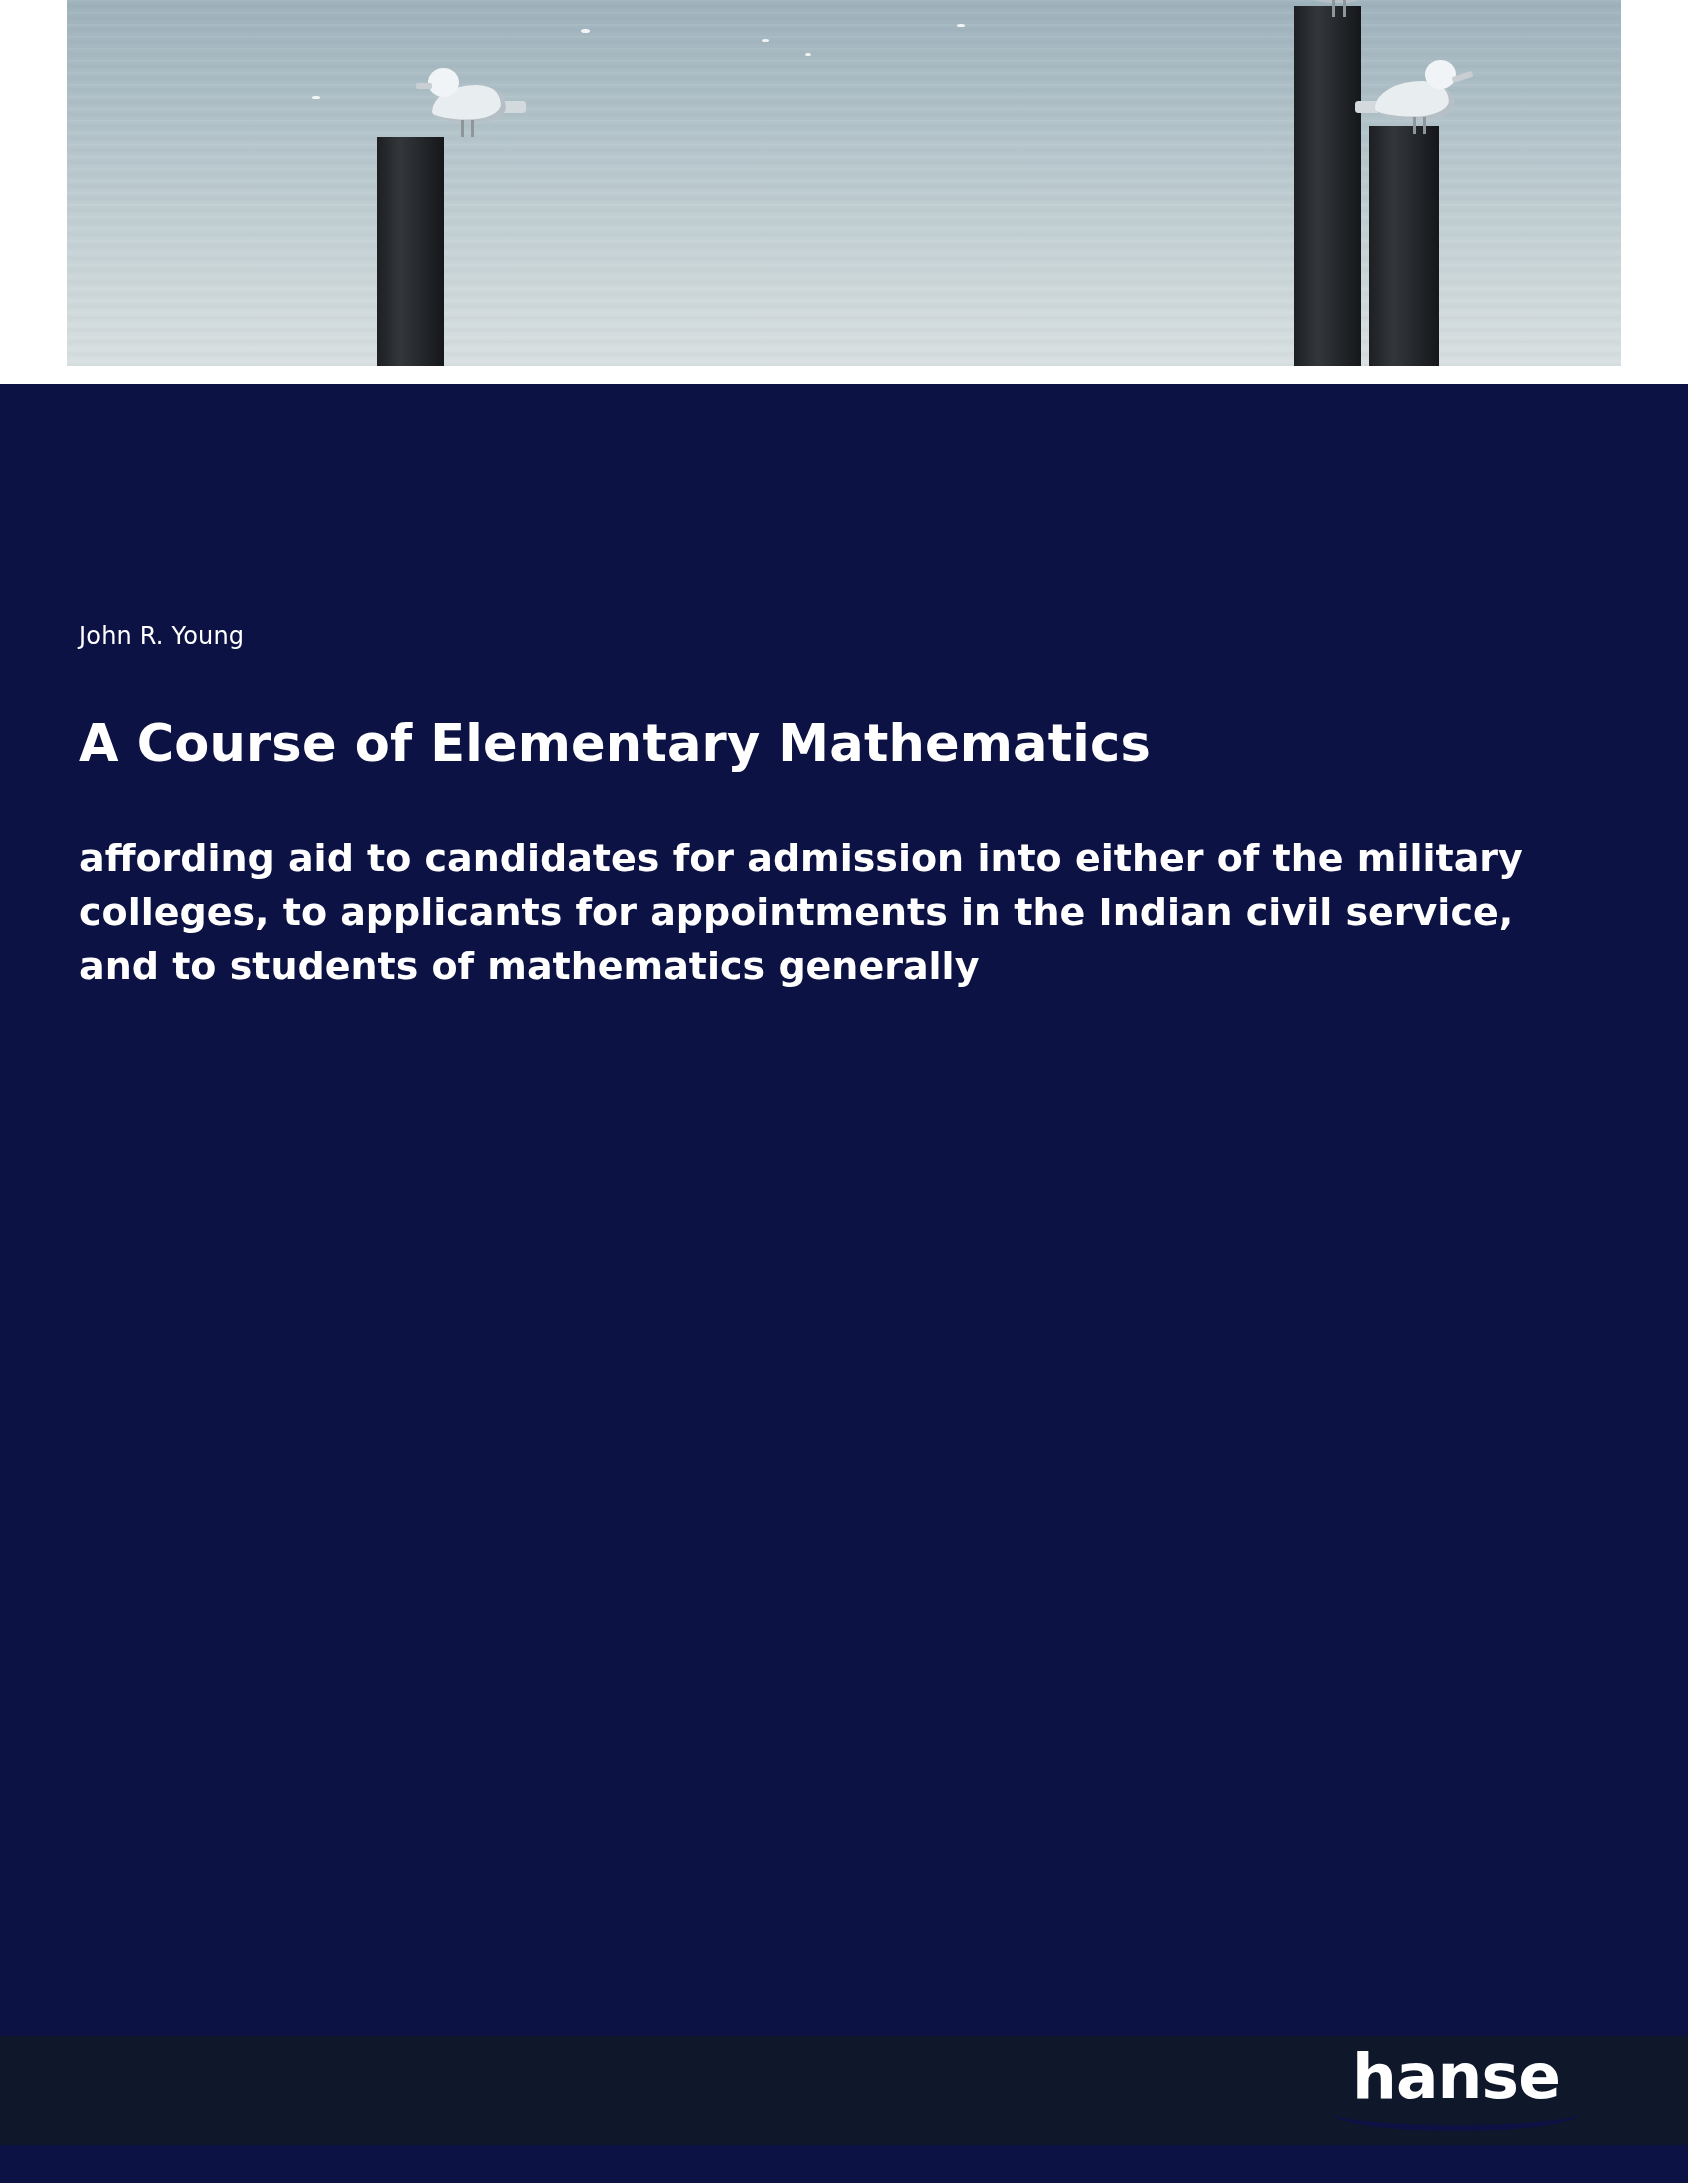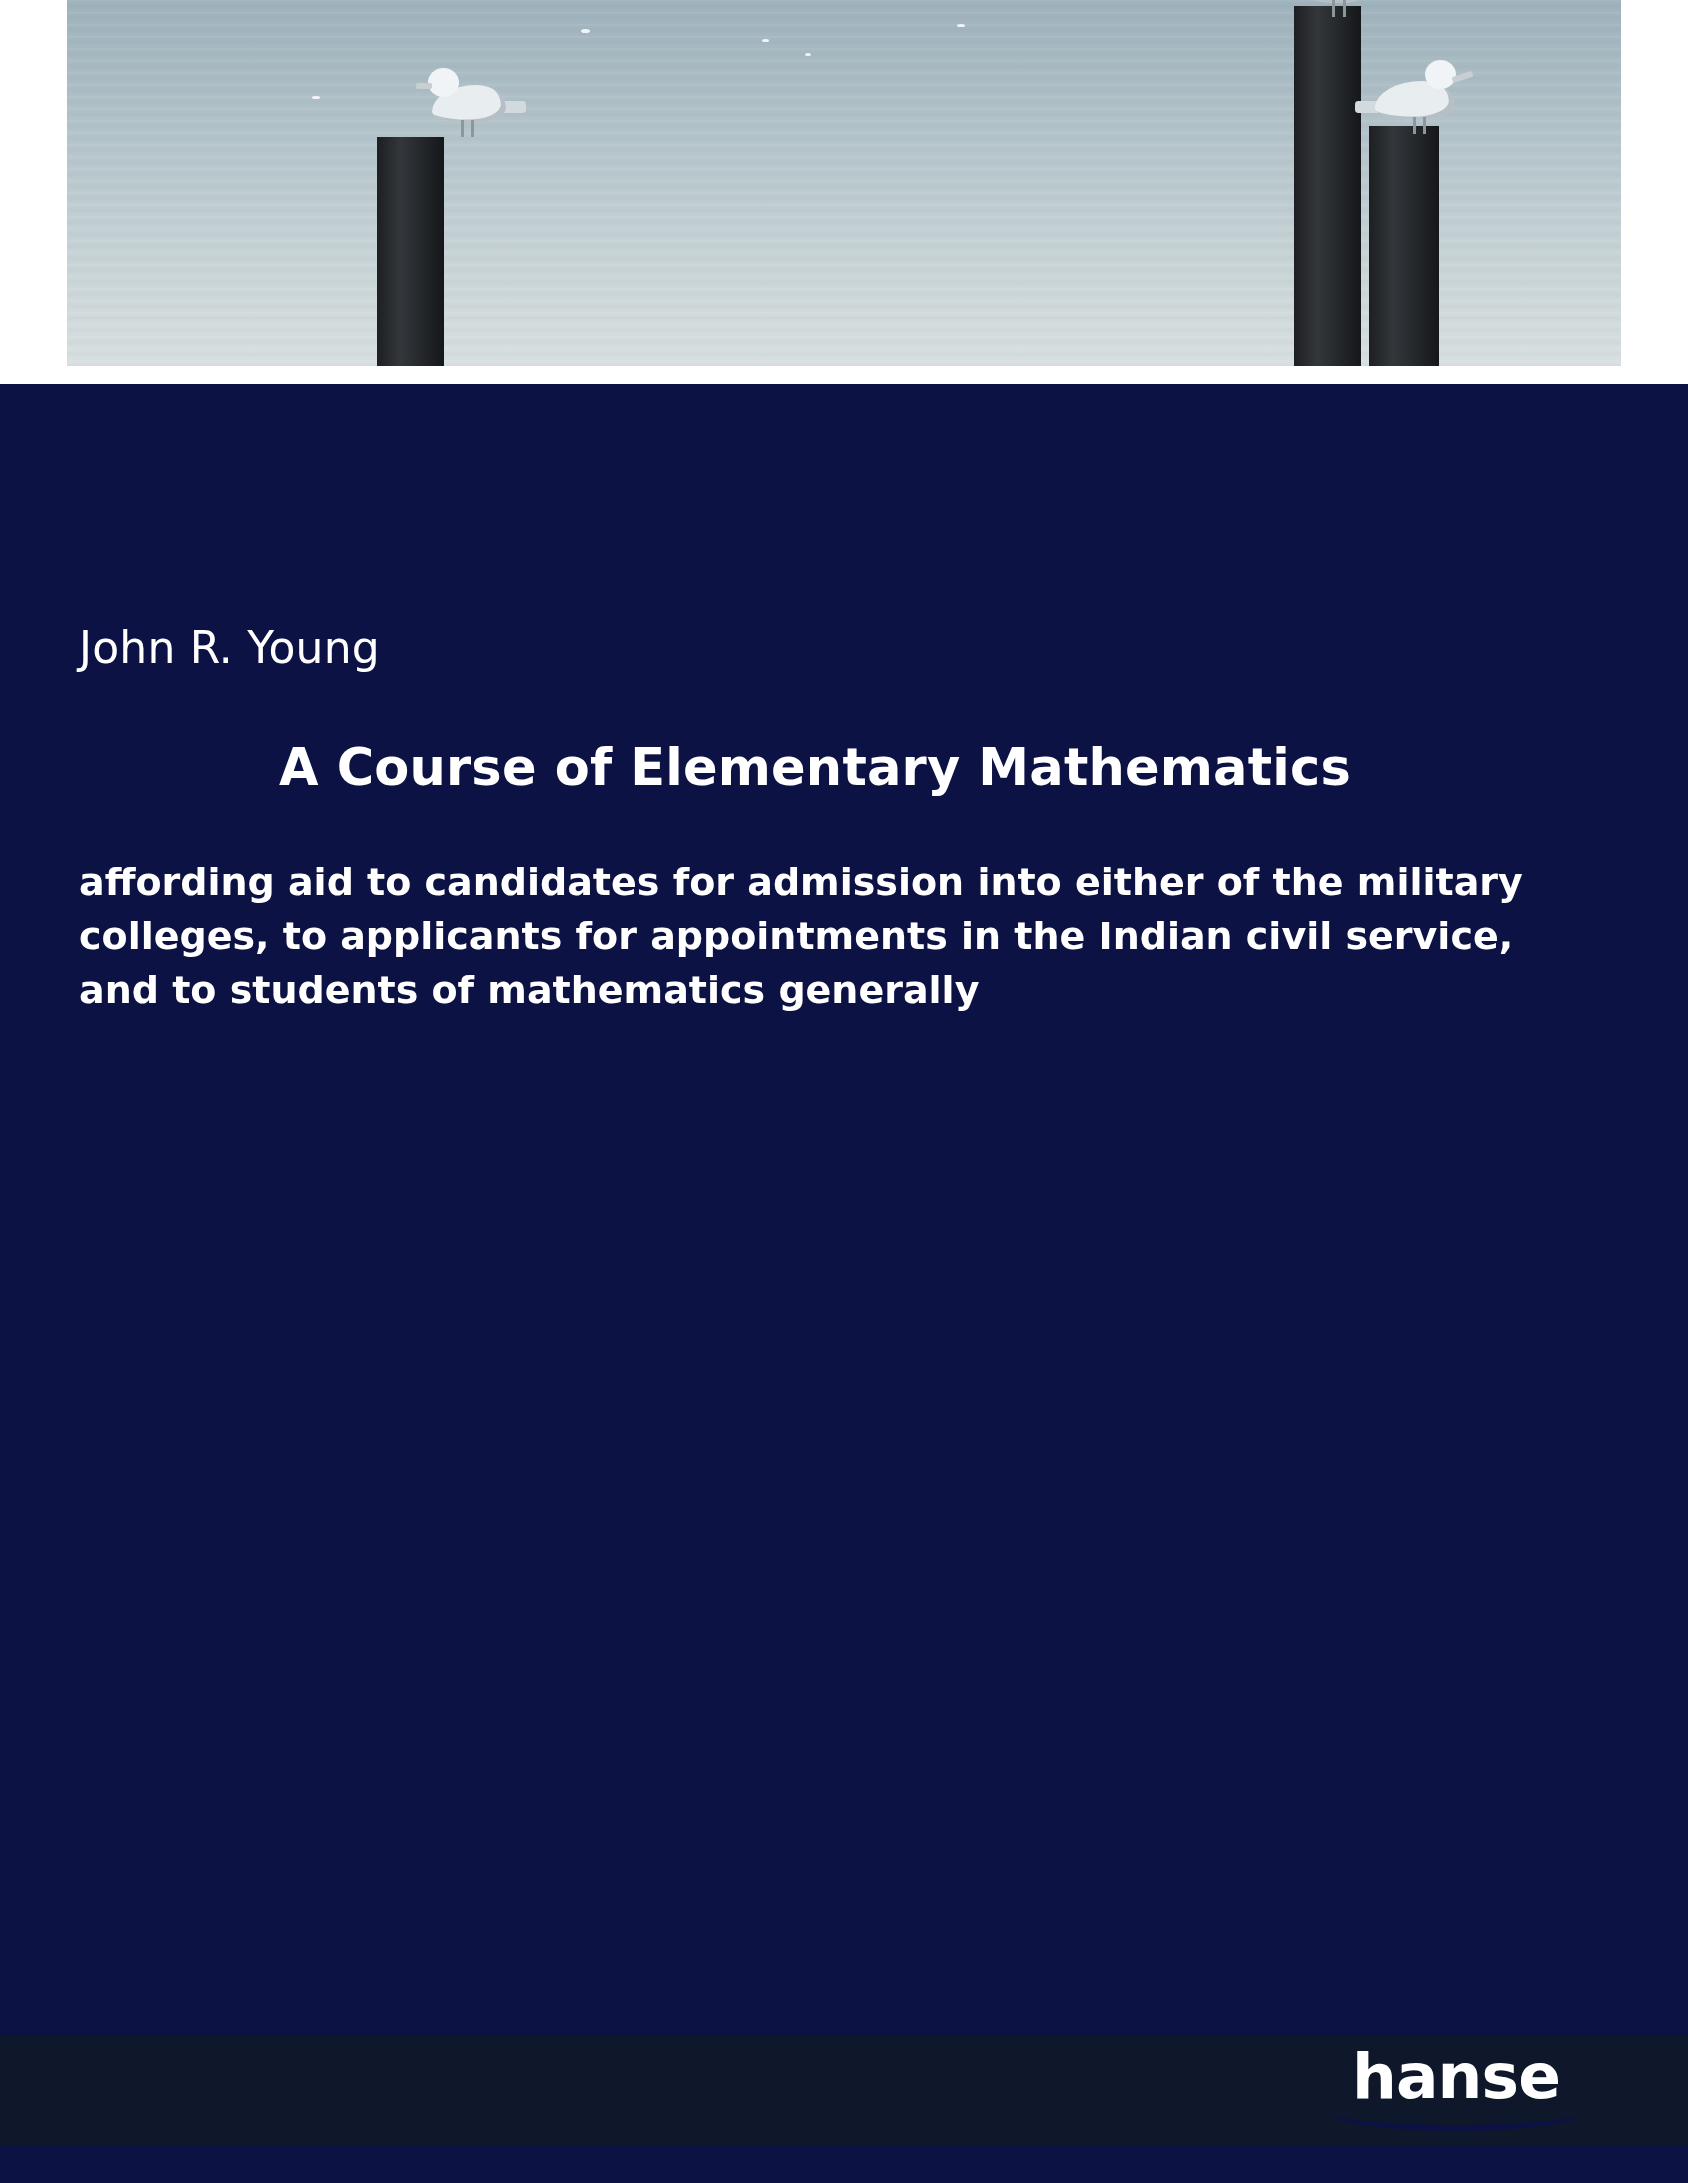--- a/index.html
+++ b/index.html
@@ -141,34 +141,33 @@
 
   .text-block {
     position: absolute;
     left: 79px;
     top: 238px;
     width: 1472px;
   }
 
   .author {
     color: #ffffff;
-    font-size: 44px;
+    font-size: 24px;
     font-weight: 400;
     line-height: 1.2;
     letter-spacing: 0.2px;
   }
 
   .title {
     color: #ffffff;
     font-size: 51px;
     font-weight: 700;
     line-height: 1.2;
     margin-top: 62px;
     letter-spacing: 0.2px;
-    text-align: center;
   }
 
   .subtitle {
     color: #ffffff;
     font-size: 38px;
     font-weight: 700;
     line-height: 1.42;
     margin-top: 58px;
     width: 1464px;
   }

